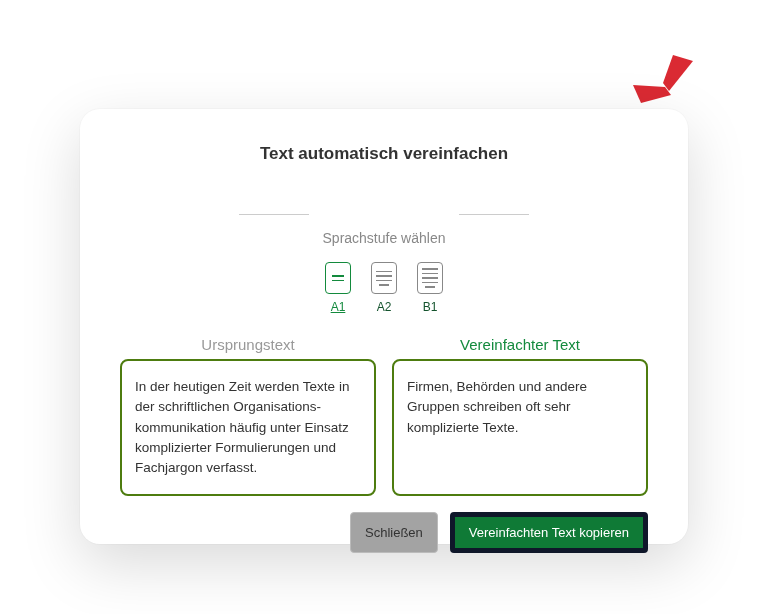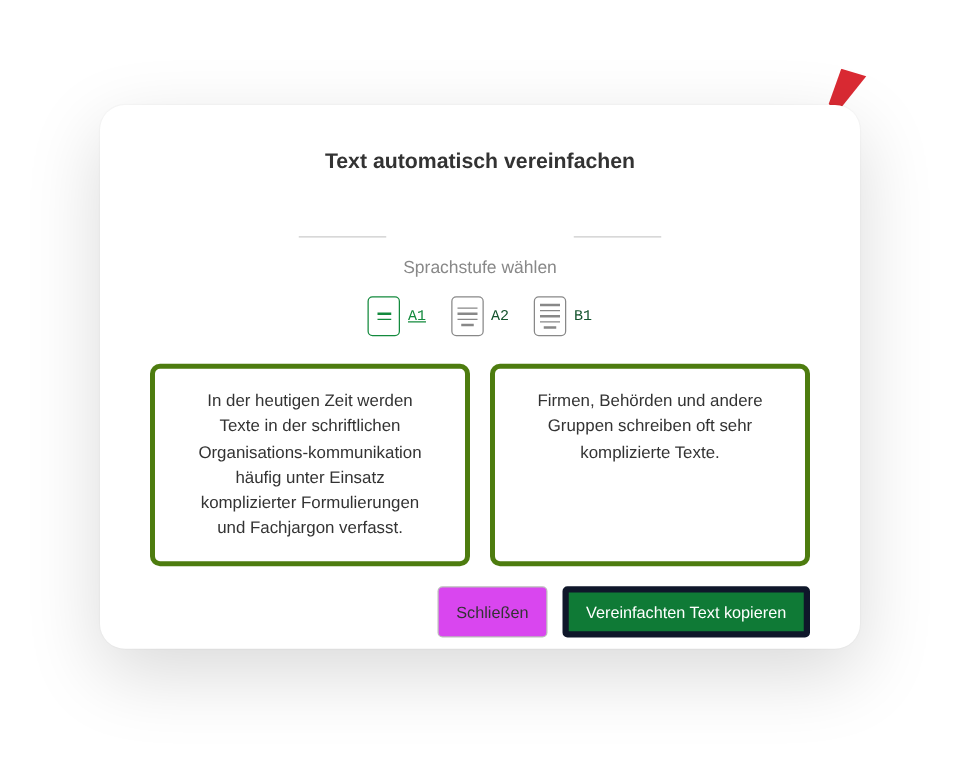--- a/index.html
+++ b/index.html
@@ -11,21 +11,21 @@
       background: transparent;
     }
     .accent-shapes {
       position: absolute;
       top: 55px;
       right: 65px;
       z-index: 0;
     }
     .card {
       position: absolute;
-      top: 84px;
+      top: 109px;
       left: 80px;
       width: 608px;
       height: 435px;
       background: #fff;
       border-radius: 20px;
       box-shadow: 0 20px 60px rgba(0,0,0,0.15), 0 0 0 1px rgba(0,0,0,0.02);
       padding: 35px 40px 30px 40px;
       z-index: 1;
       display: flex;
       flex-direction: column;
@@ -55,25 +55,24 @@
       margin-top: 48px;
     }
     .levels {
       display: flex;
       justify-content: center;
       gap: 20px;
       margin-bottom: 22px;
     }
     .level {
       display: flex;
-      flex-direction: row;
+      flex-direction: column;
       align-items: center;
       gap: 6px;
       cursor: pointer;
-      font-family: Liberation Mono, monospace;
     }
     .level-icon {
       width: 26px;
       height: 32px;
       border: 1.5px solid #888;
       border-radius: 4px;
       display: flex;
       flex-direction: column;
       justify-content: center;
       align-items: center;
@@ -113,42 +112,41 @@
     .col-header.right {
       color: #138a3d;
     }
     .columns {
       display: flex;
       gap: 16px;
       flex: 1;
     }
     .panel {
       flex: 1;
-      border: 4px solid #4d7c0f;
+      border: 2px solid #4d7c0f;
       border-radius: 8px;
-      padding: 16px 28px;
+      padding: 16px 13px;
       font-size: 13.5px;
       line-height: 1.5;
       color: #333;
-      text-align: center;
     }
     .actions {
       display: flex;
       justify-content: flex-end;
       gap: 12px;
       margin-top: 16px;
     }
     .btn {
       font-size: 13px;
       padding: 8px 14px;
       border-radius: 4px;
       cursor: pointer;
     }
     .btn-secondary {
-      background: #d946ef;
+      background: #a3a3a3;
       border: 1px solid #bbb;
       color: #333;
     }
     .btn-primary {
       background: #0f7a36;
       border: 5px solid #0f172a;
       color: #fff;
     }
   </style>
 </head>
@@ -192,20 +190,24 @@
         <div class="line"></div>
         <div class="line"></div>
         <div class="line"></div>
         <div class="line"></div>
         <div class="line" style="width:60%"></div>
       </div>
       <div class="level-label">B1</div>
     </div>
   </div>
 
+  <div class="columns-header">
+    <div class="col-header">Ursprungstext</div>
+    <div class="col-header right">Vereinfachter Text</div>
+  </div>
 
   <div class="columns">
     <div class="panel">
       <span>In der heutigen Zeit werden Texte in der schriftlichen Organisations-kommunikation häufig unter Einsatz komplizierter Formulierungen und Fachjargon verfasst.</span>
     </div>
     <div class="panel">
       <span>Firmen, Behörden und andere Gruppen schreiben oft sehr komplizierte Texte.</span>
     </div>
   </div>
 

